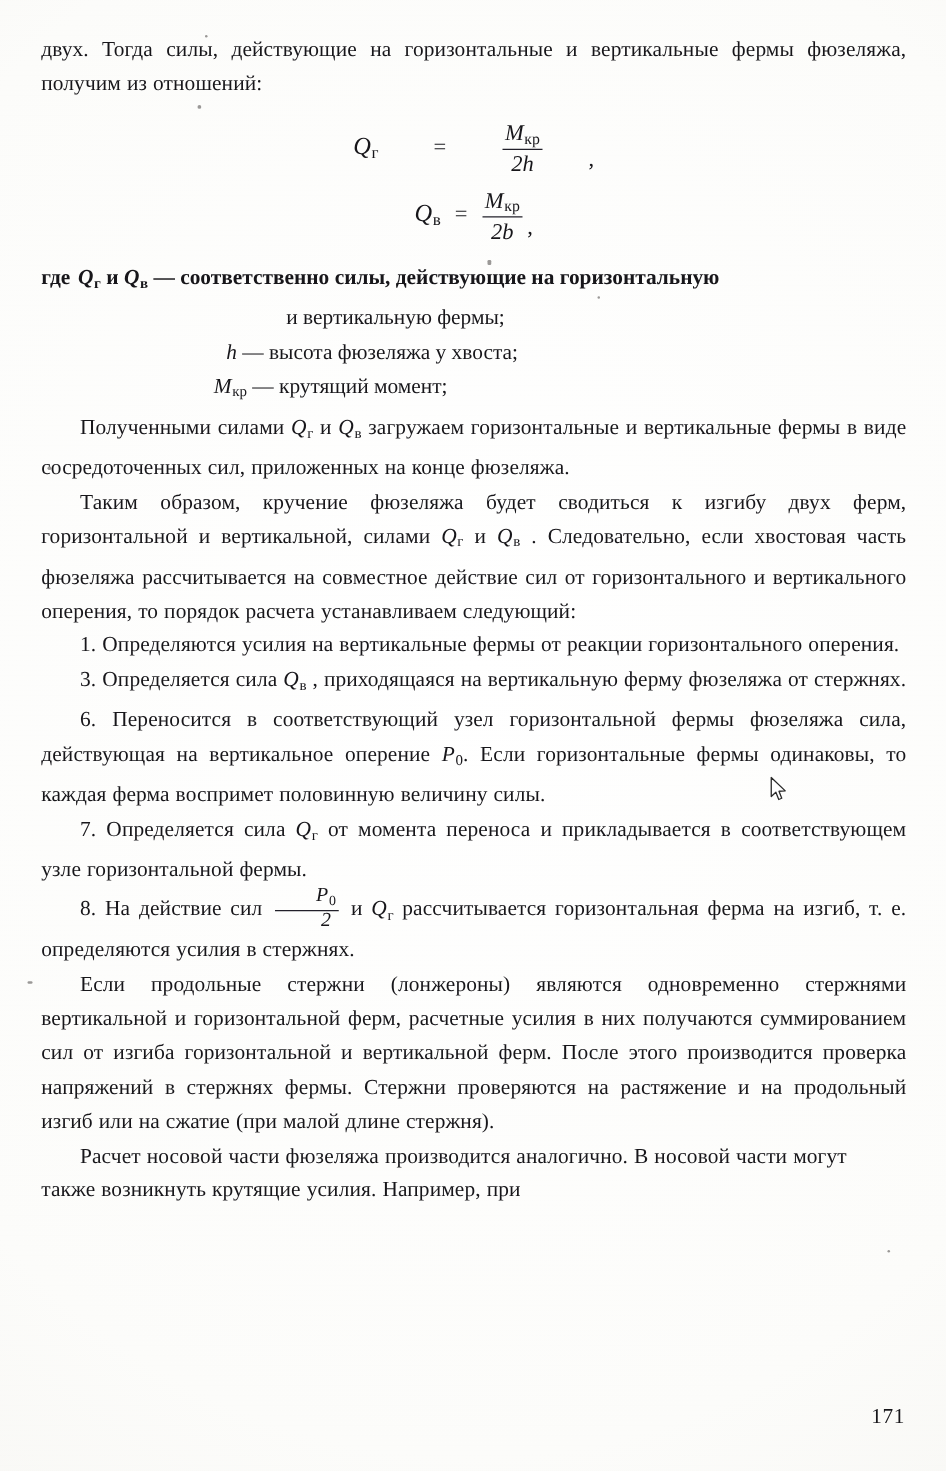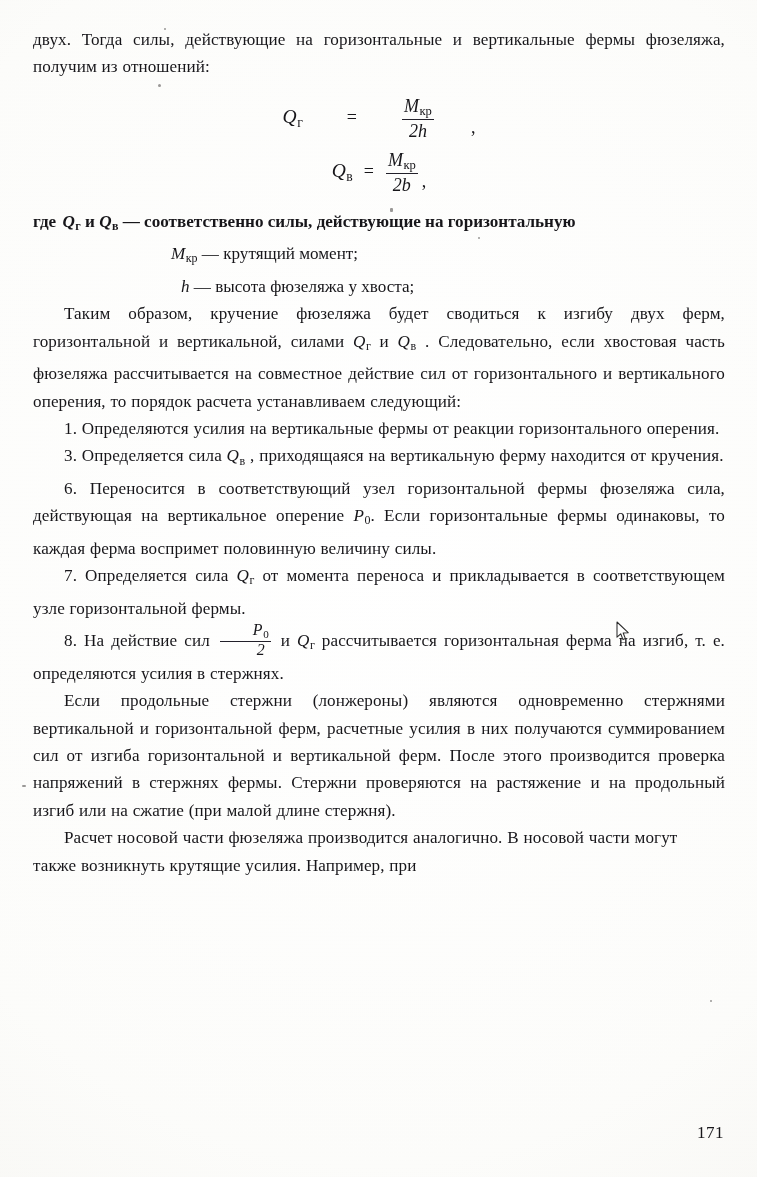--- a/index.html
+++ b/index.html
@@ -211,33 +211,35 @@
       </span>
       <span class="comma">,</span>
     </div>
 
   </div>
 
   <div class="where">
     <div class="wline l1"><span class="lead">где</span>
       <span class="mi">Q</span><span class="sub">г</span> и <span class="mi">Q</span><span class="sub">в</span>
       <span>— соответственно силы, действующие на горизонтальную</span></div>
+    <div class="wline l2"><span>и вертикальную фермы;</span></div>
+    <div class="wline l4"><span class="mi">h</span>
+      <span>— высота фюзеляжа у хвоста;</span></div>
     <div class="wline l3"><span class="mi">M</span><span class="sub">кр</span>
       <span>— крутящий момент;</span></div>
-    <div class="wline l4"><span class="mi">h</span>
-      <span>— высота фюзеляжа у хвоста;</span></div>
   </div>
 
+  <p class="ind"><span>Полученными силами </span><span class="mi">Q</span><span class="sub">г</span><span> и </span><span class="mi">Q</span><span class="sub">в</span><span> загружаем горизонтальные и вертикальные фермы в виде сосредоточенных сил, приложенных на конце фюзеляжа.</span></p>
 
   <p class="ind"><span>Таким образом, кручение фюзеляжа будет сводиться к изгибу двух ферм, горизонтальной и вертикальной, силами </span><span class="mi">Q</span><span class="sub">г</span><span> и </span><span class="mi">Q</span><span class="sub">в</span><span> . Следовательно, если хвостовая часть фюзеляжа рассчитывается на совместное действие сил от горизонтального и вертикального оперения, то порядок расчета устанавливаем следующий:</span></p>
 
   <p class="ind"><span>1.</span> <span>Определяются усилия на  вертикальные фермы от реакции горизонтального оперения.</span></p>
 
 
-  <p class="ind"><span>3.</span> <span>Определяется сила </span><span class="mi">Q</span><span class="sub">в</span><span> , приходящаяся на вертикальную ферму находится от кручения.</span></p>
+  <p class="ind"><span>3.</span> <span>Определяется сила </span><span class="mi">Q</span><span class="sub">в</span><span> , приходящаяся на вертикальную ферму фюзеляжа от стержнях.</span></p>
 
 
 
   <p class="ind"><span>6.</span> <span>Переносится в соответствующий узел горизонтальной  фермы фюзеляжа сила, действующая на вертикальное оперение </span><span class="mi">P</span><span class="sub">0</span><span>. Если горизонтальные фермы одинаковы, то каждая ферма воспримет половинную величину силы.</span></p>
 
   <p class="ind"><span>7.</span> <span>Определяется сила </span><span class="mi">Q</span><span class="sub">г</span><span> от момента  переноса и прикладывается в соответствующем узле горизонтальной фермы.</span></p>
 
   <p class="ind"><span>8.</span> <span>На действие сил </span><span class="ifrac"><span class="n"><span class="mi">P</span><span class="sub">0</span></span><span class="b"></span><span class="d">2</span></span><span> и </span><span class="mi">Q</span><span class="sub">г</span><span> рассчитывается горизонтальная ферма на изгиб, т. е. определяются усилия в стержнях.</span></p>
 
   <p class="ind">Если продольные стержни (лонжероны) являются одновременно стержнями вертикальной и горизонтальной ферм, расчетные усилия в них получаются суммированием сил от изгиба горизонтальной и вертикальной ферм. После этого производится проверка напряжений в стержнях фермы. Стержни проверяются на растяжение и на продольный изгиб или на сжатие (при малой длине стержня).</p>

